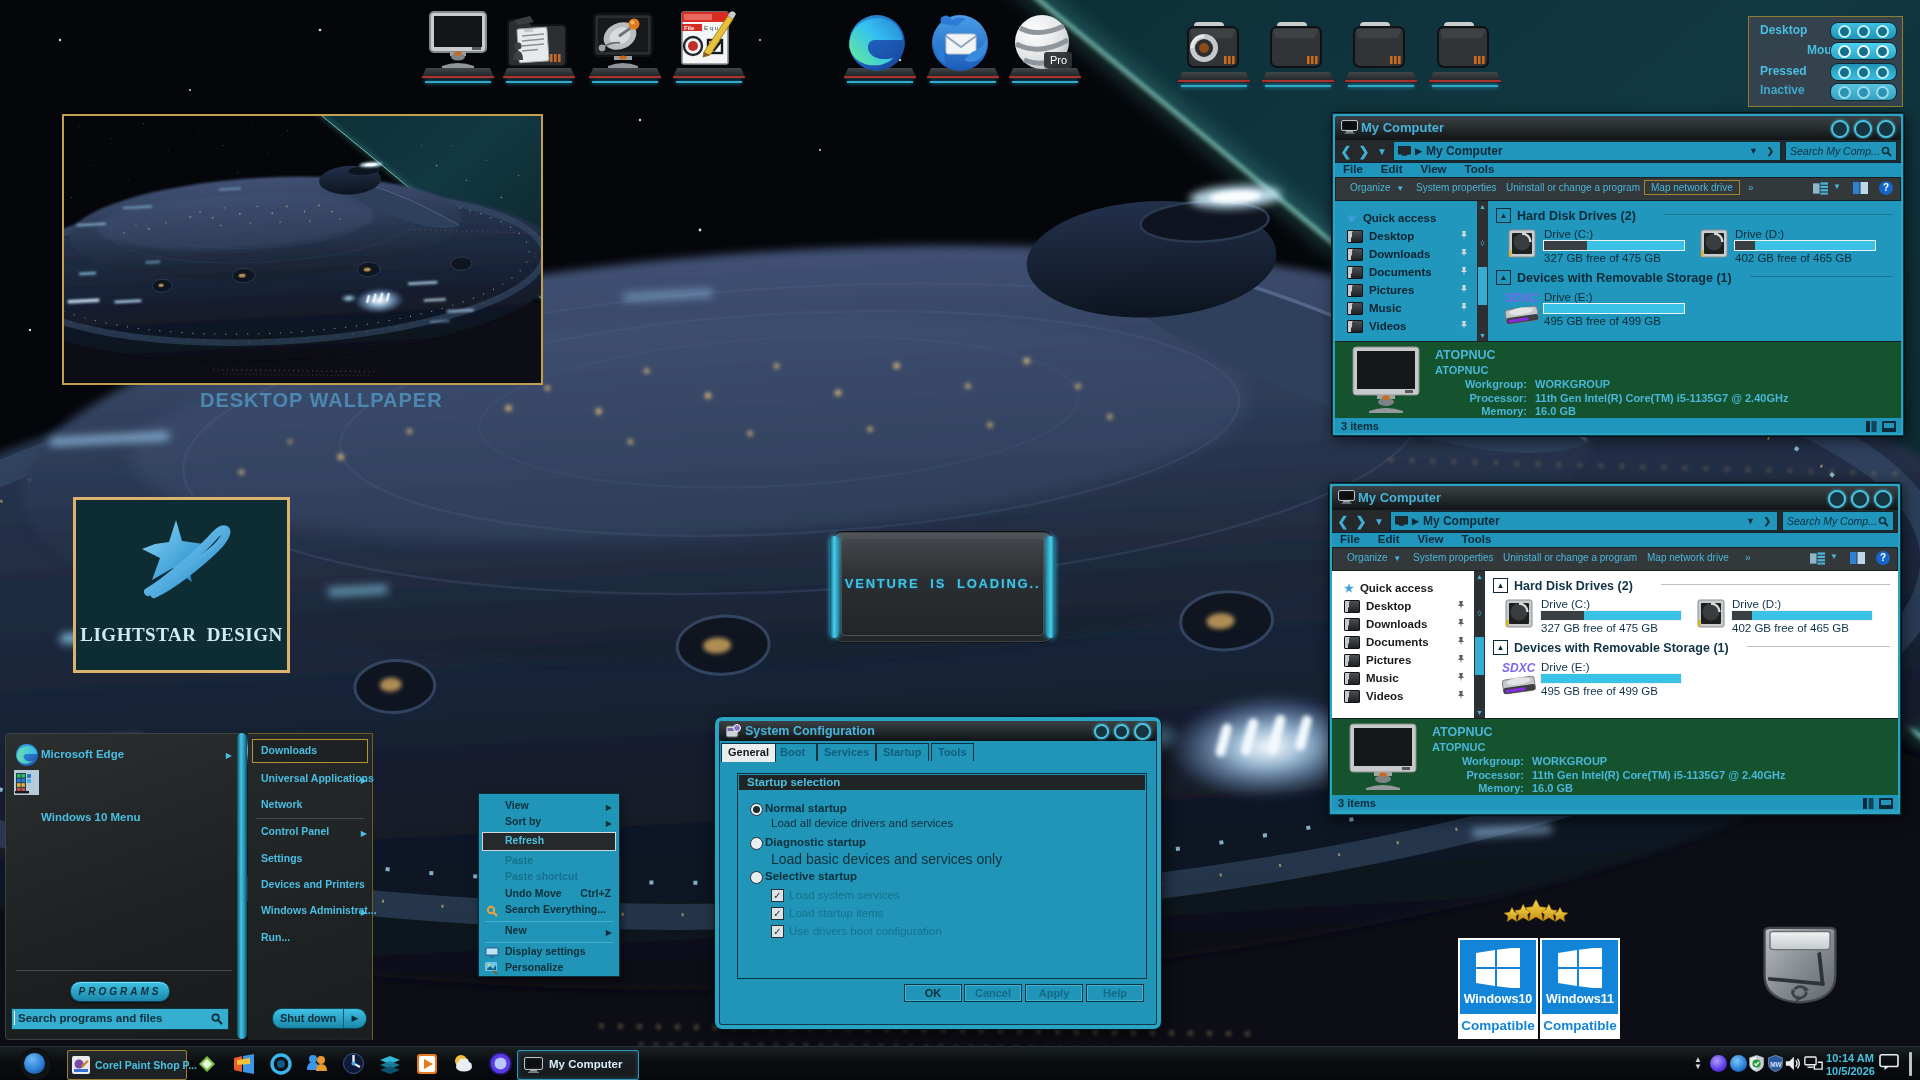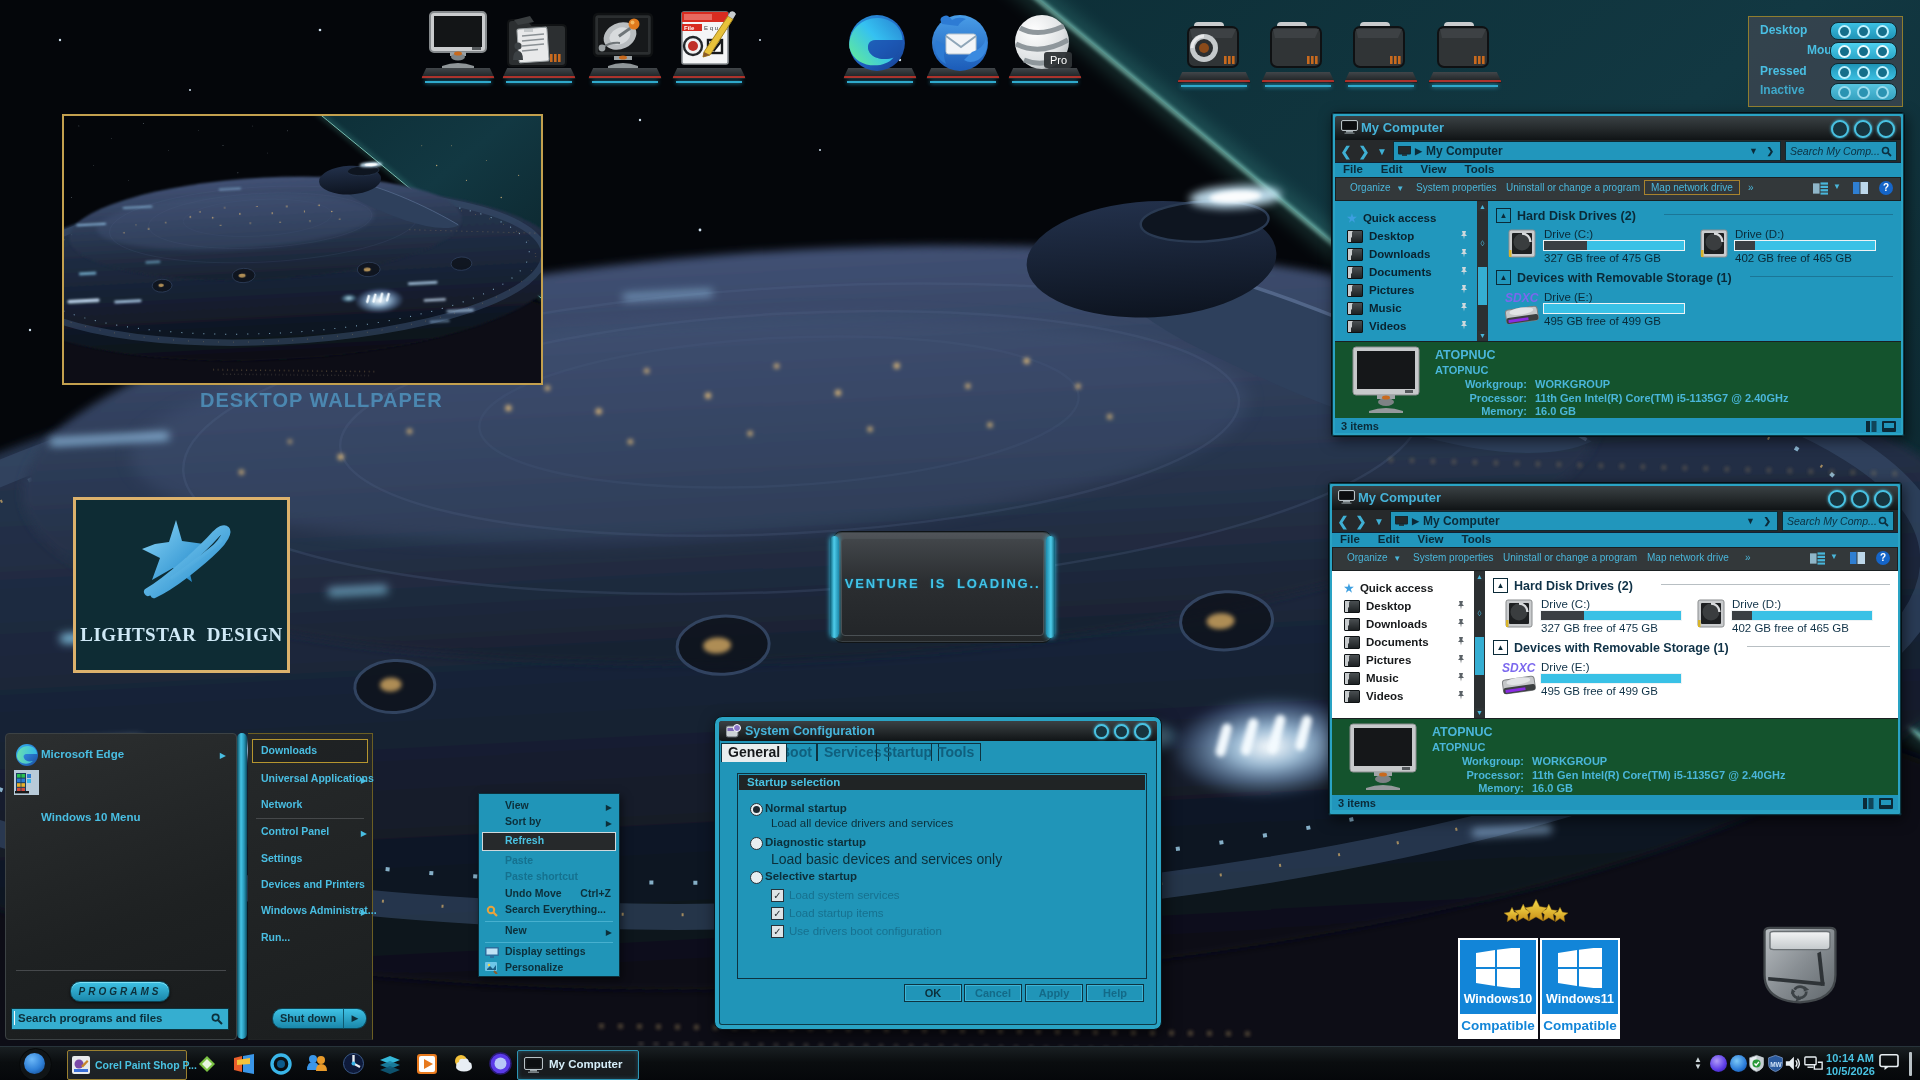--- a/index.html
+++ b/index.html
@@ -34,34 +34,34 @@
           font-size:8px;color:#0a2a38;}
   .pbar{height:9px;border:1px solid #eef3f5;background:#393f43;position:relative;}
   .pfill{position:absolute;top:0;bottom:0;background:#39c1e6;}
   .details{height:76px;flex:none;background:#14532d;display:flex;color:#4ab6da;font-size:11px;position:relative;
            border-top:1px solid #1a2022;}
   .statusb{height:15px;background:#2196bc;font-size:11px;font-weight:bold;color:#0b2a38;
            display:flex;align-items:center;padding:0 6px;position:relative;}
   .pin{position:absolute;right:8px;top:3px;width:10px;height:10px;}
   .fico{width:14px;height:11px;background:linear-gradient(100deg,#c9ccce 0 28%,rgba(0,0,0,0) 30%),linear-gradient(#4a4f52,#1e2224);border:1px solid #0e1214;border-radius:1px;}
   
-  .smL{position:absolute;left:5px;top:733px;width:230px;height:305px;background:linear-gradient(160deg,#2c2f30,#1e2122 60%,#191c1d);border:1px solid #3c4244;border-radius:4px;}
+  .smL{position:absolute;left:5px;top:733px;width:230px;height:305px;background:linear-gradient(160deg,#2c2f30,#1e2122 60%,#191c1d);border:1px solid #3c4244;border-radius:4px;padding-left:6px;}
   .smM{position:absolute;left:248px;top:733px;width:124px;height:305px;background:linear-gradient(160deg,#26292a,#1b1e1f);border-top:1px solid #6b5e23;border-right:1px solid #6b5e23;border-bottom:1px solid #202324;}
   .smDiv{position:absolute;left:237px;top:733px;width:10px;height:306px;border-radius:5px;background:linear-gradient(90deg,#0d4c5e,#45c4e6 40%,#2898ba 70%,#0d4c5e);}
   .smItem{position:absolute;color:#49bee2;font-weight:bold;font-size:11.5px;white-space:nowrap;}
   .smArrow{position:absolute;color:#49bee2;font-size:8px;}
   .smM .smItem{font-size:10.5px;}
   
   .ctx{position:absolute;left:478px;top:793px;width:140px;height:182px;background:#2095b8;border:1px solid #0c2f3a;box-shadow:2px 3px 8px rgba(0,0,0,0.5);}
   .ctxi{position:absolute;left:26px;font-weight:bold;font-size:10.5px;color:#0c2f3a;white-space:nowrap;}
   .ctxd{color:#15718f;}
   
   .sc{position:absolute;left:714px;top:716px;width:434px;height:300px;background:#2095b8;border-radius:8px;
       border:1px solid #0a161b;box-shadow:0 0 0 4px #2aa3c4 inset,0 0 0 5px #0d3a47 inset,2px 5px 16px rgba(0,0,0,0.6);padding:6px;}
-  .sctab{position:absolute;top:0;height:17px;padding:0 6px;font-size:14px;font-weight:bold;color:#10607e;
+  .sctab{position:absolute;top:0;height:17px;padding:0 6px;font-size:11px;font-weight:bold;color:#10607e;
          border:1px solid #0d3340;border-bottom:none;line-height:17px;}
   .scbtn{position:absolute;top:267px;width:56px;height:16px;background:#2095b8;border:1px solid #0d3340;
          box-shadow:0 0 0 1px #3db4d6 inset;font-size:11px;font-weight:bold;color:#0c2f3a;text-align:center;line-height:16px;}
   
   .shelf{position:absolute;width:74px;height:11px;background:linear-gradient(#41464a,#191c1e);border-radius:2px;
          clip-path:polygon(7% 0,93% 0,100% 100%,0 100%);}
   .shelf:after{content:"";position:absolute;left:2%;right:2%;bottom:1px;height:2px;background:#b03028;}
   .shelfline{position:absolute;width:66px;height:2px;background:#2fa9cc;box-shadow:0 0 4px #2fa9cc;}
   .statebtn{position:absolute;width:57px;height:16px;border-radius:8px;border:1px solid #0e2b33;
             background:linear-gradient(#3cc0e2,#1f93b6);display:flex;align-items:center;justify-content:space-around;padding:0 4px;}

